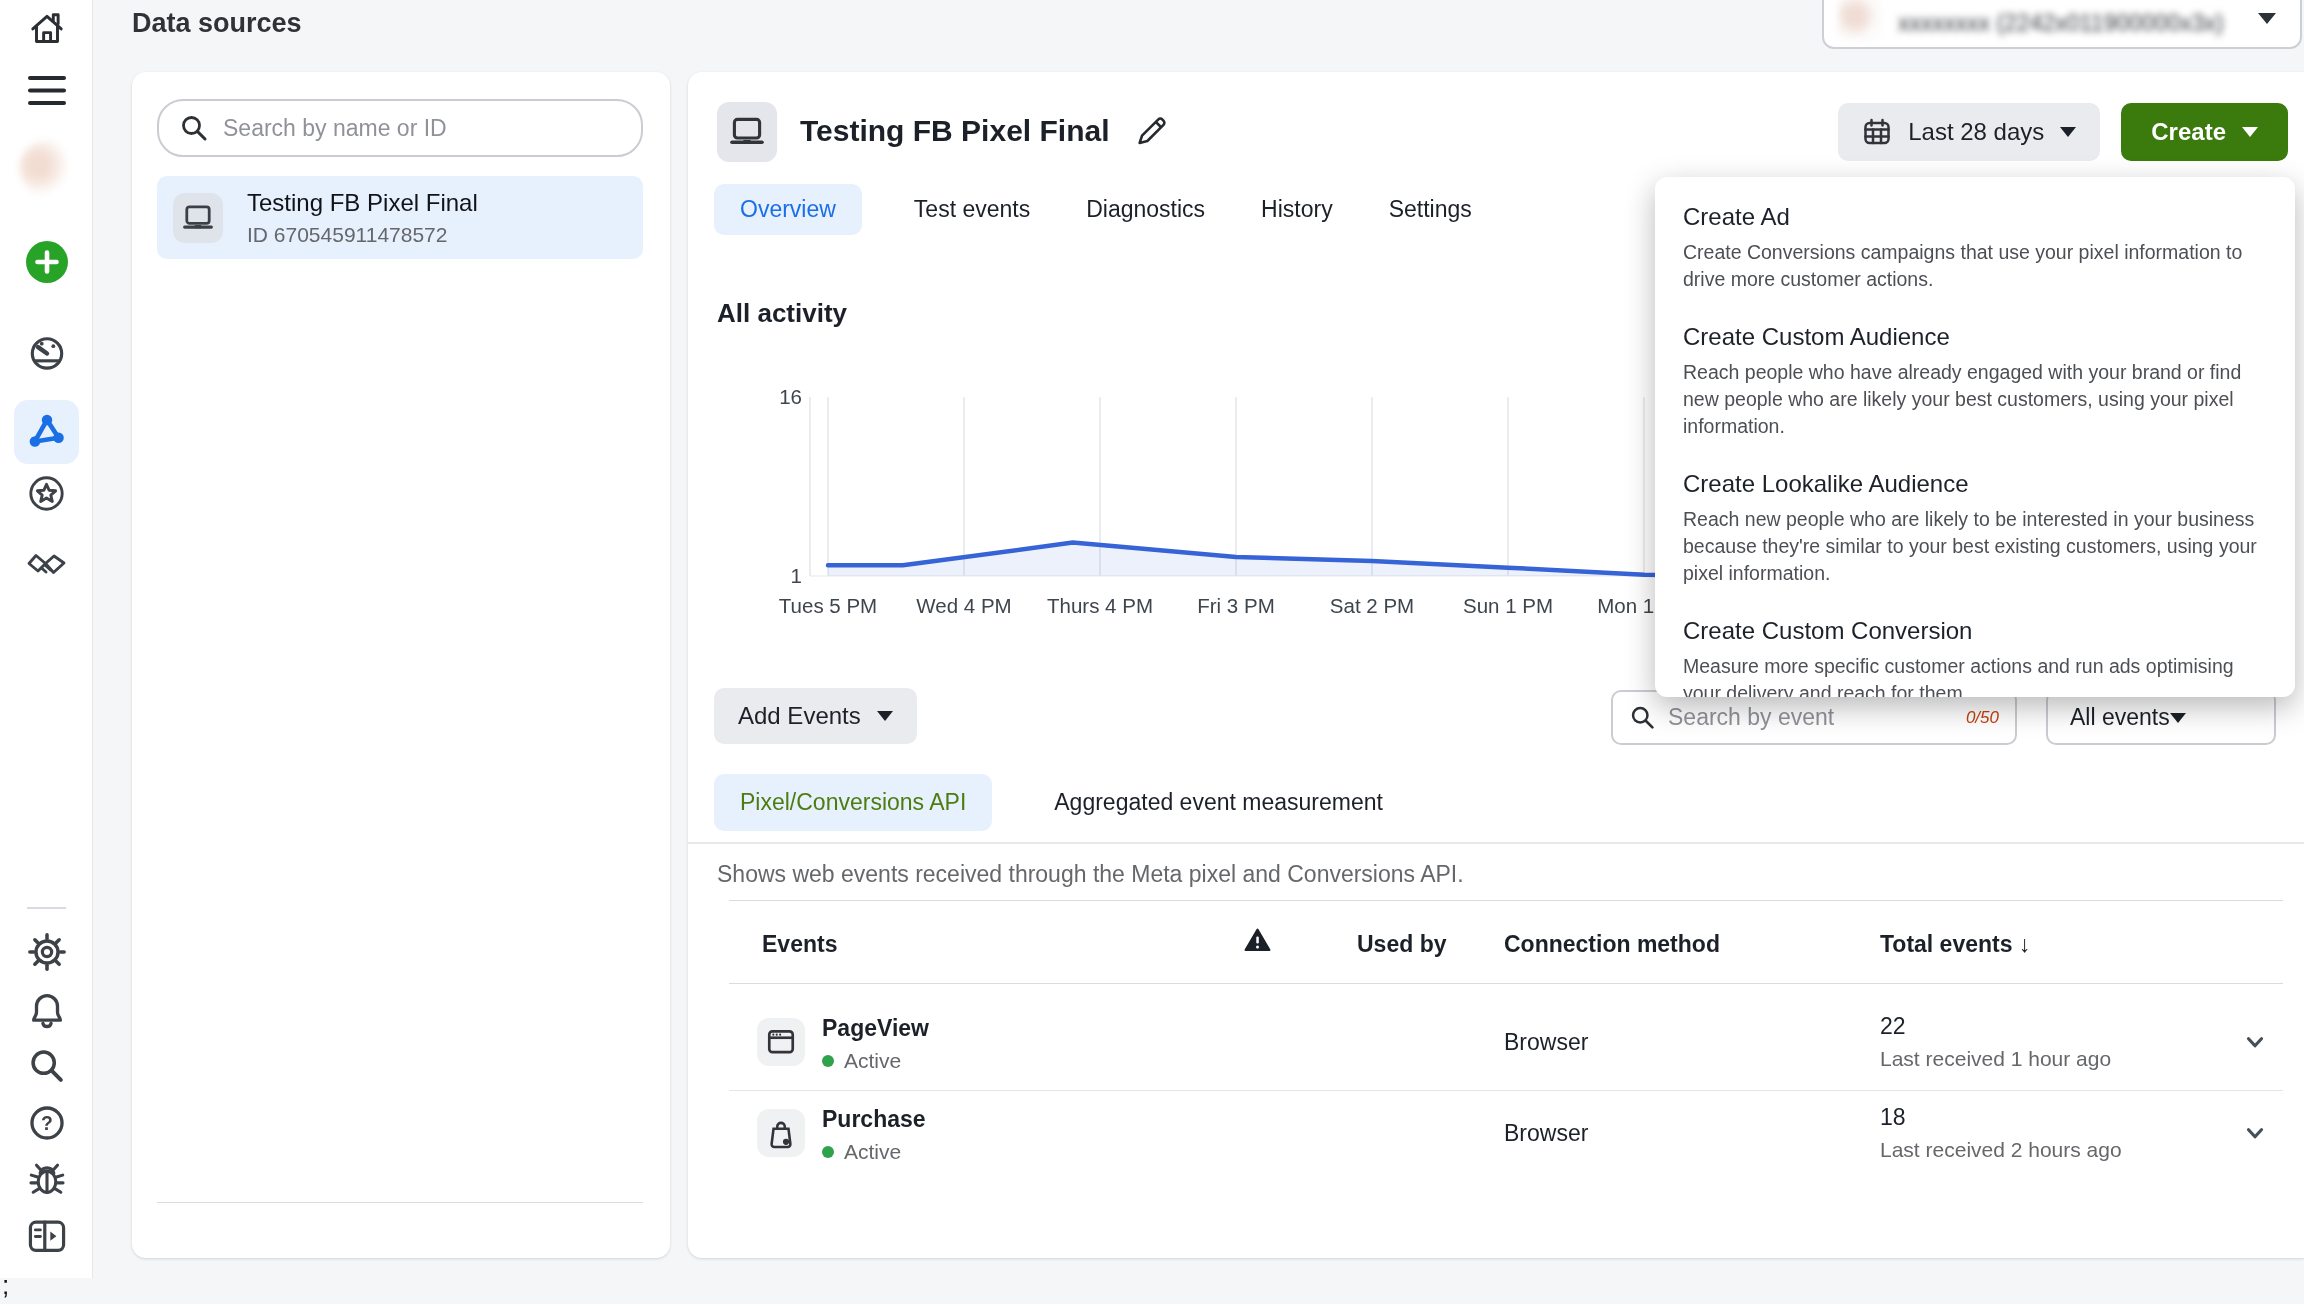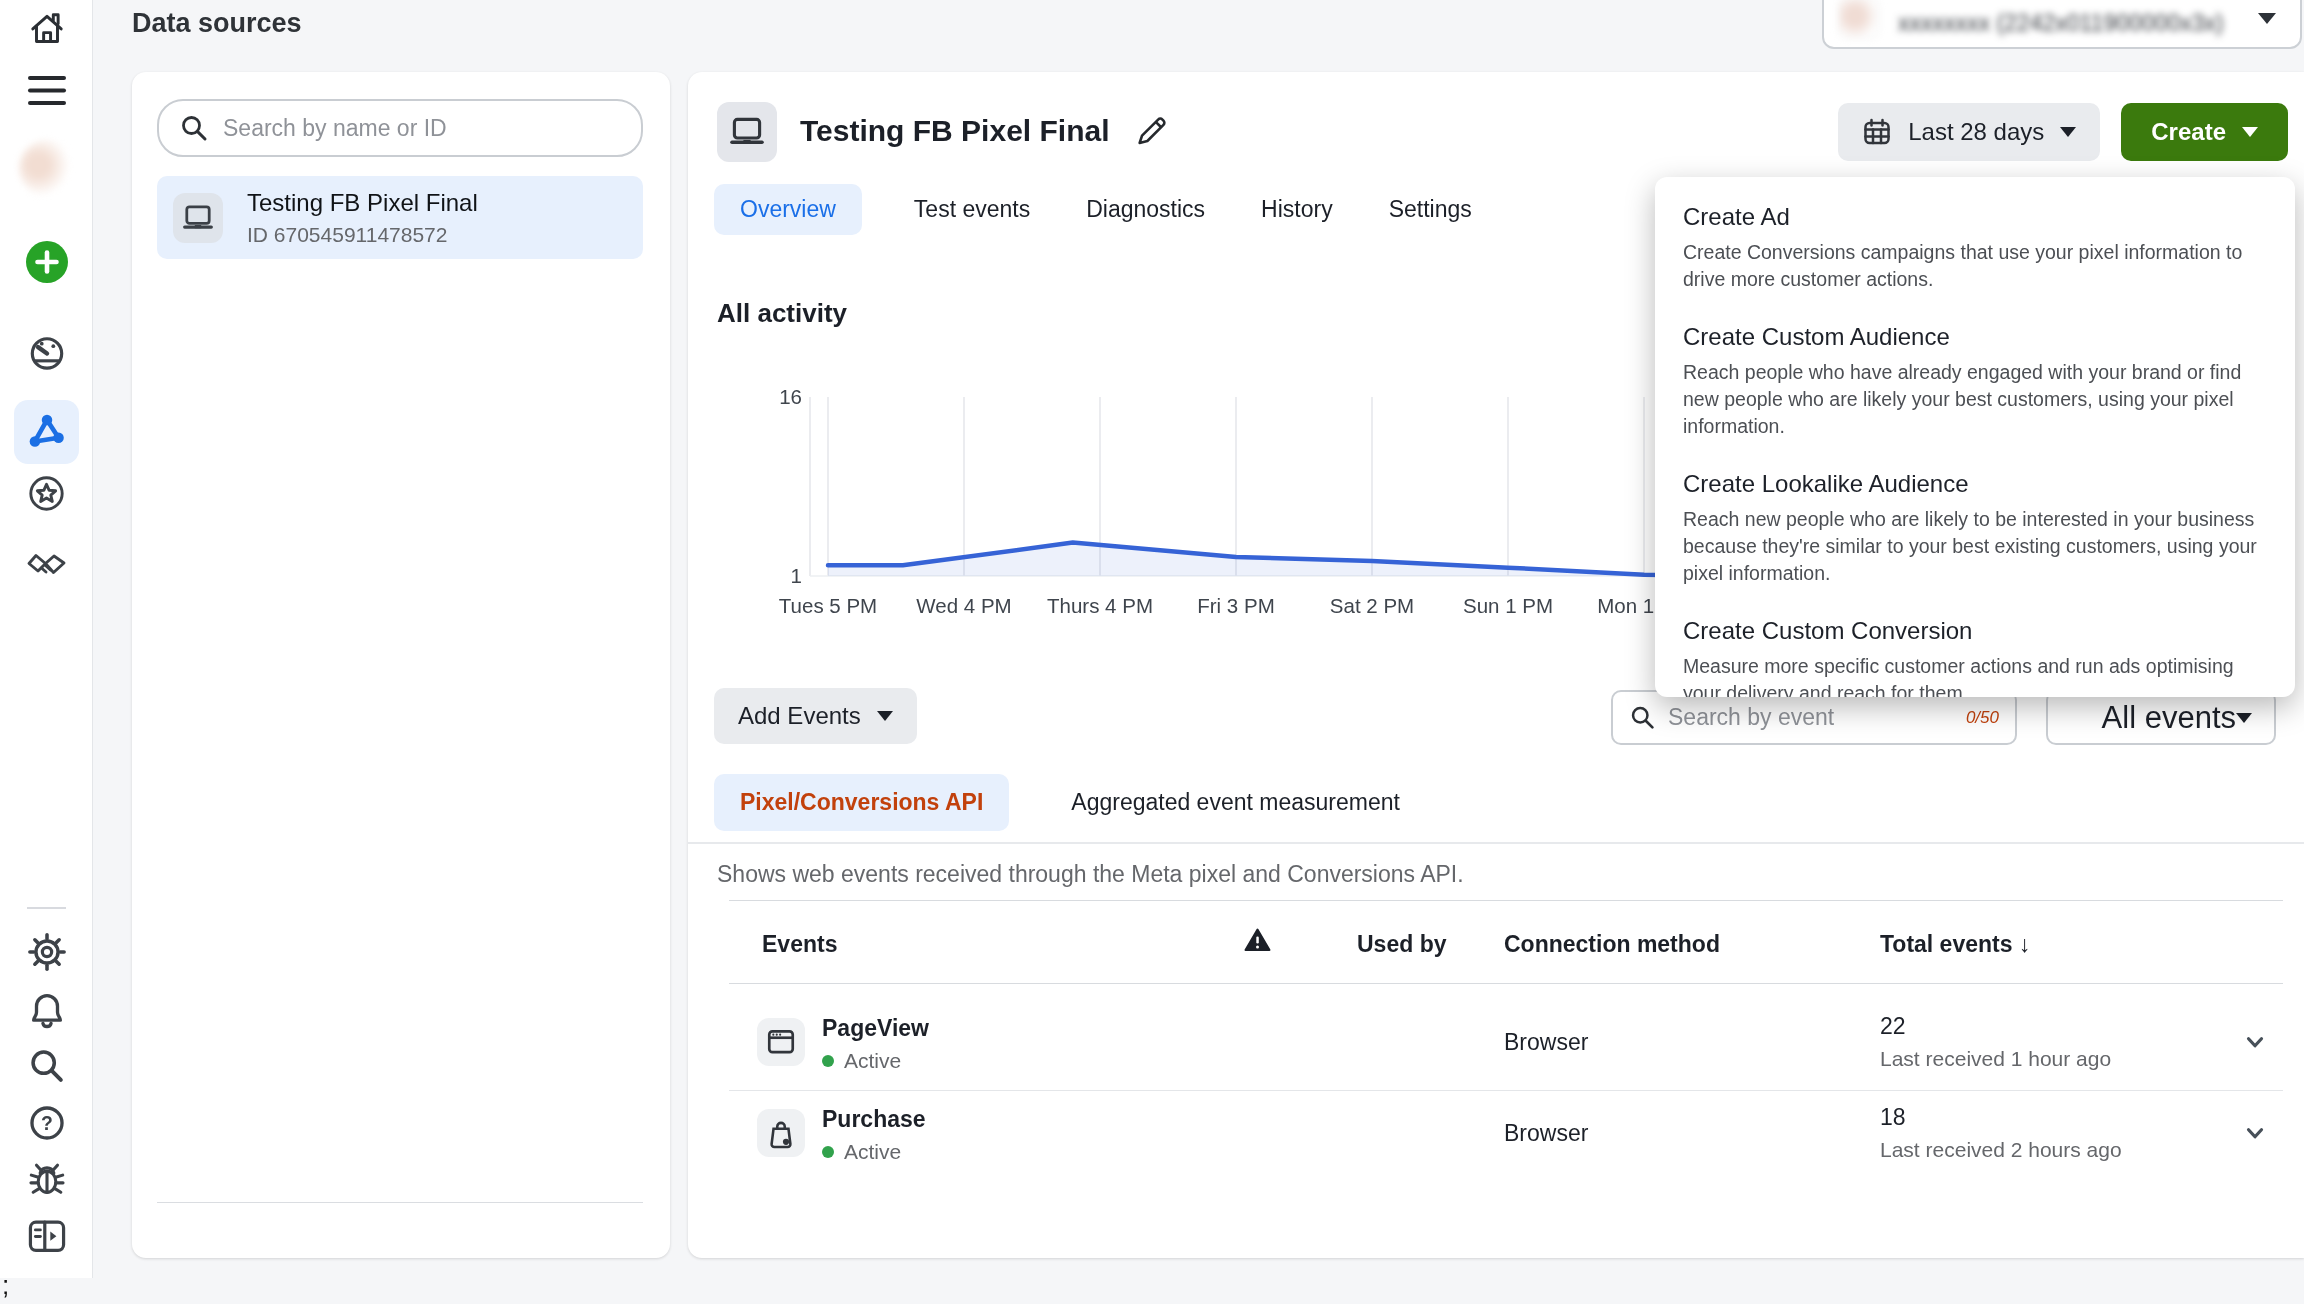--- a/index.html
+++ b/index.html
@@ -61,26 +61,26 @@
   .chart-wrap { position:absolute; left:80px; top:298px; }
 
   
   .add-events { position:absolute; left:26px; top:616px; }
   .evt-search { position:absolute; left:923px; top:618px; width:406px; height:55px; border:2px solid #c9cdd2; border-radius:10px;
                 display:flex; align-items:center; gap:12px; padding:0 16px; background:#fff; }
   .evt-search input { border:none; outline:none; font-size:23px; width:230px; color:#1c2028; font-family:inherit; }
   .evt-search input::placeholder { color:#8f9298; }
   .evt-counter { margin-left:auto; font-size:17px; color:#c2410c;font-style:italic; }
   .all-events { position:absolute; left:1358px; top:618px; width:230px; height:55px; border:2px solid #c9cdd2; border-radius:10px; background:#fff;
-                display:flex; align-items:center; justify-content:flex-end; padding:0 22px; font-size:31px; cursor:pointer; }
+                display:flex; align-items:center; justify-content:flex-start; padding:0 22px; font-size:23px; cursor:pointer; }
 
   
   .subtabs { position:absolute; left:26px; top:702px; display:flex; align-items:center; gap:56px; }
   .subtab { font-size:23px; color:#1c2028; cursor:pointer; padding:15px 6px; }
-  .subtab.active { background:#e7f0fd; color:#c2410c; font-weight:700; border-radius:10px; padding:15px 26px; }
+  .subtab.active { background:#e7f0fd; color:#4d7c0f; font-weight:400; border-radius:10px; padding:15px 26px; }
   .sub-divider { position:absolute; left:0; right:0; top:770px; border-top:2px solid #e7e9ec; }
   .tbl-desc { position:absolute; left:29px; top:789px; font-size:23px; color:#65676b; }
 
   
   .table { position:absolute; left:41px; top:828px; width:1554px; }
   .t-head { position:relative; height:84px; border-top:1px solid #d8dbdf; border-bottom:1px solid #d8dbdf; }
   .t-head > * { position:absolute; top:30px; font-size:23px; font-weight:700; color:#1c2028; }
   .t-row { position:relative; height:90px; }
   .row-div { border-top:1px solid #e4e6e9; }
   .cell-icbox { position:absolute; left:28px; top:18px; width:48px; height:48px; background:#eff1f3; border-radius:12px; display:flex; align-items:center; justify-content:center; }

